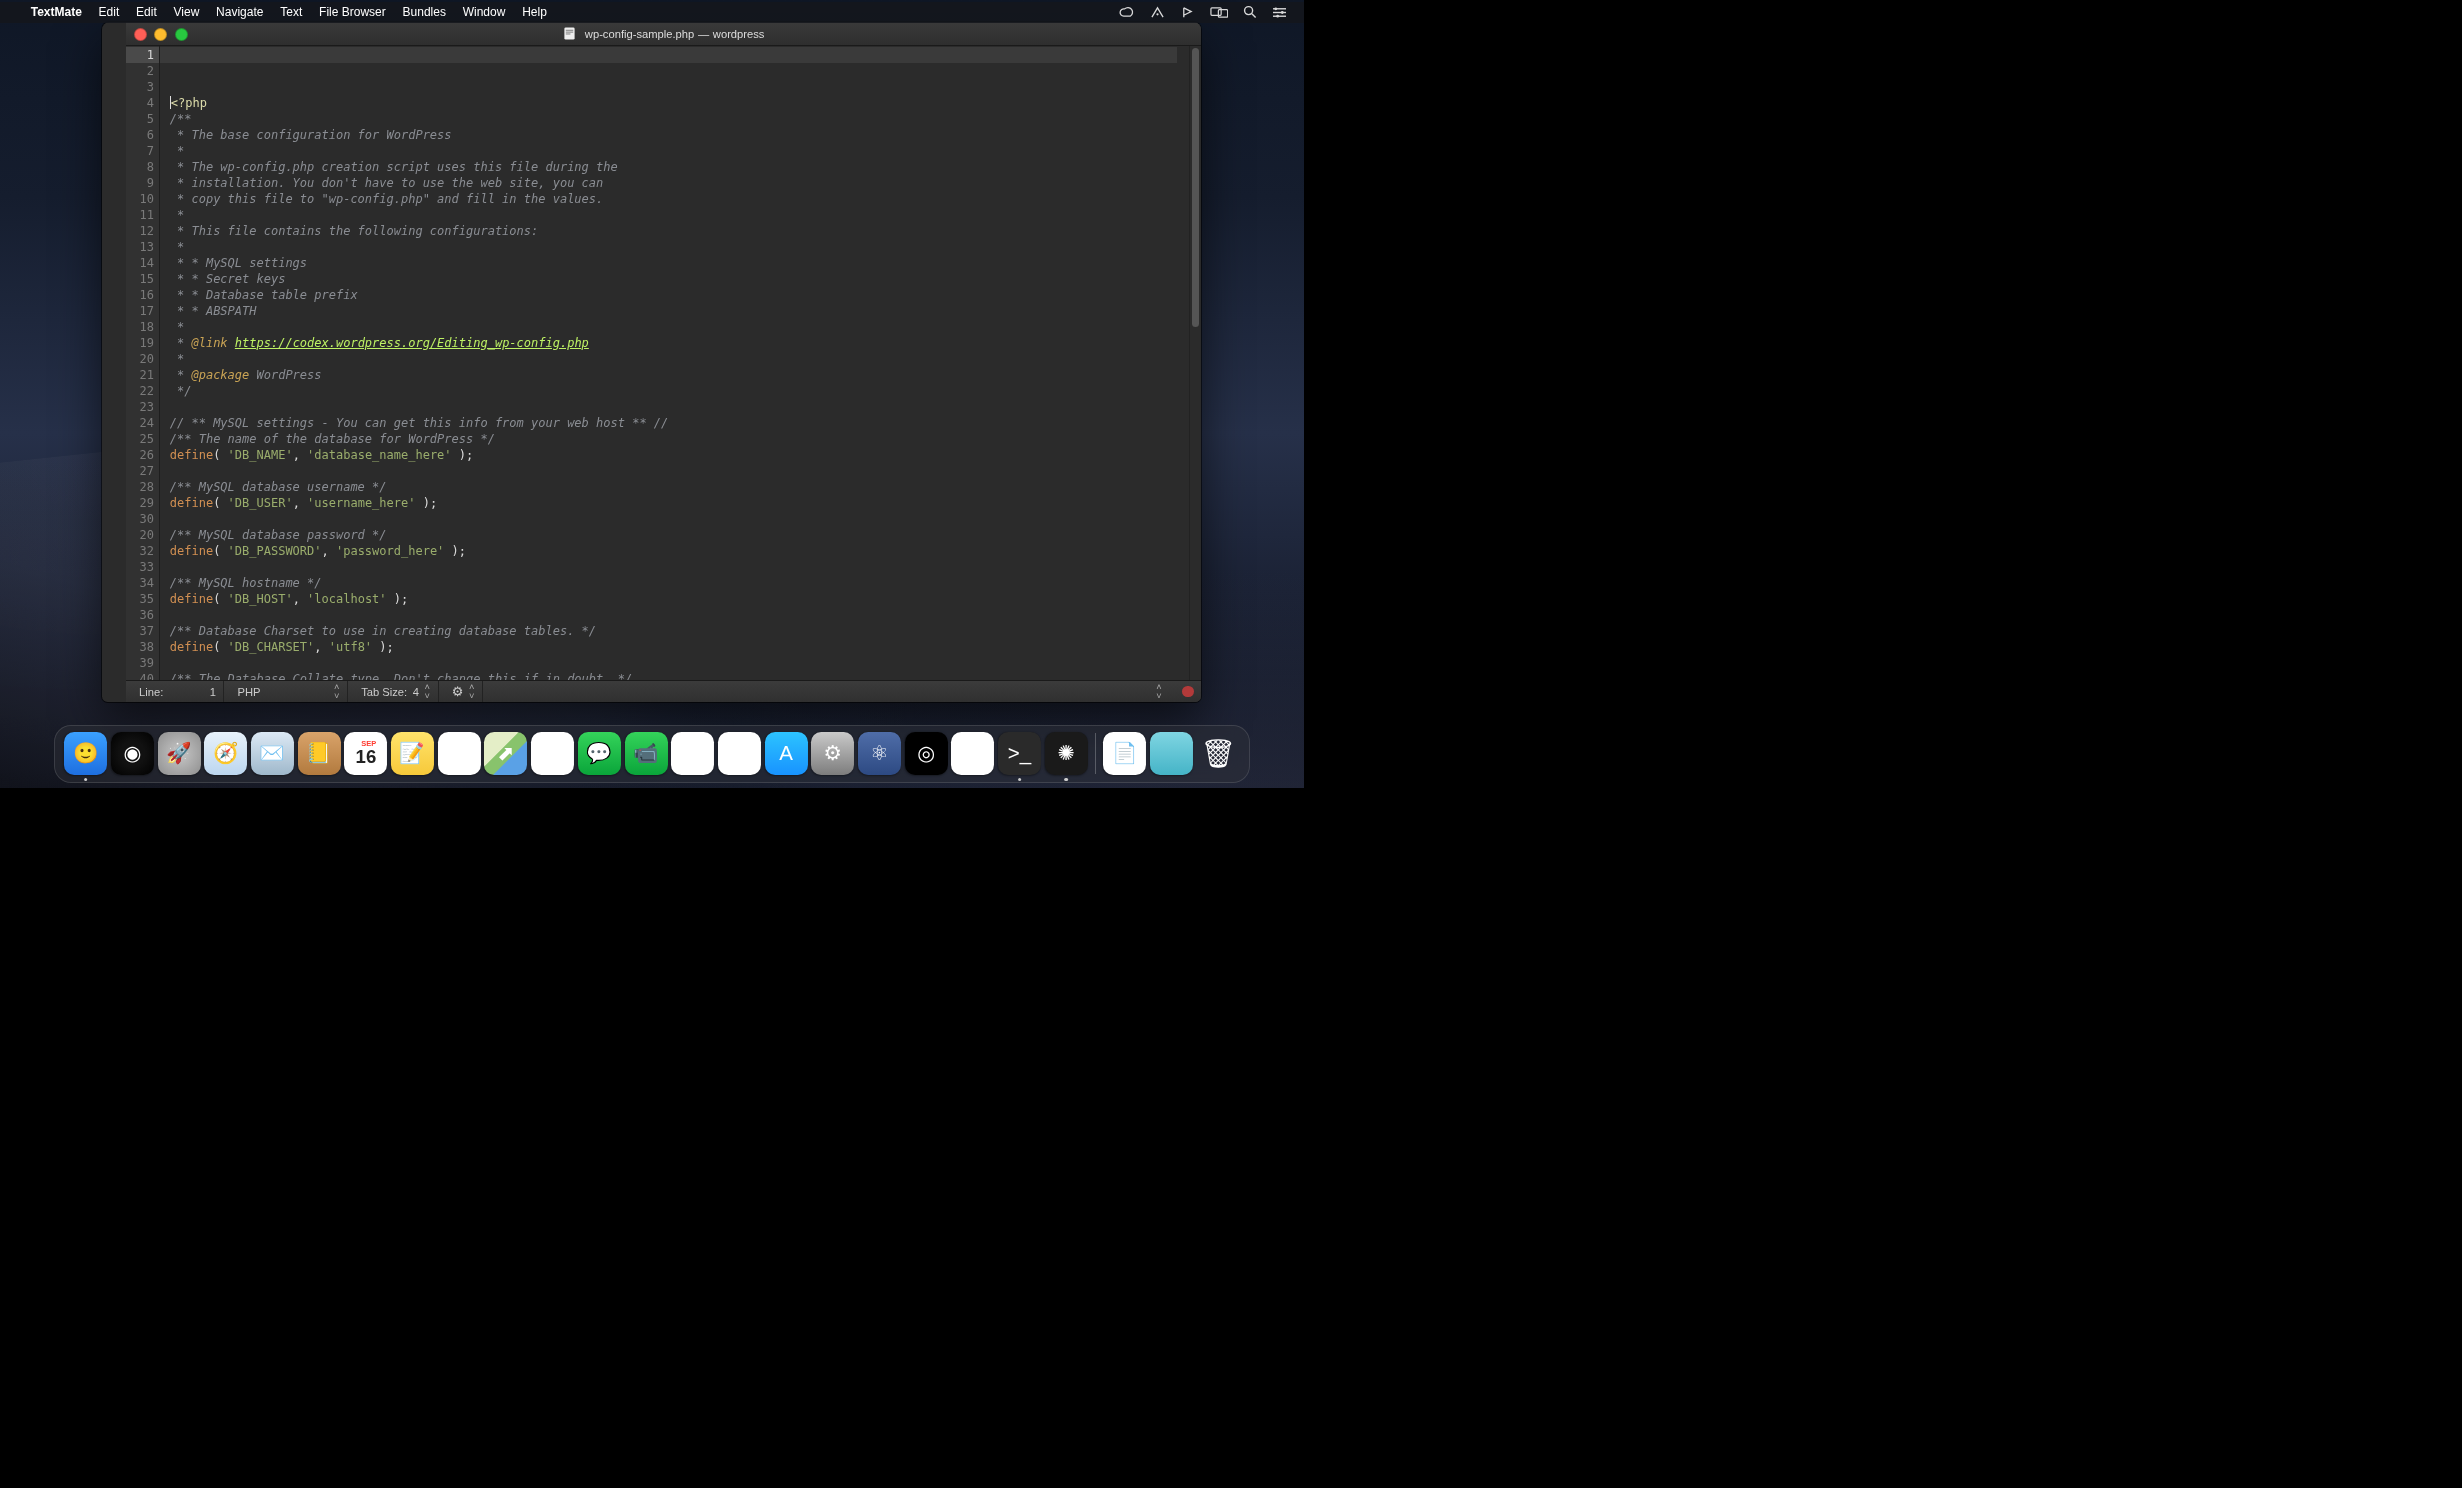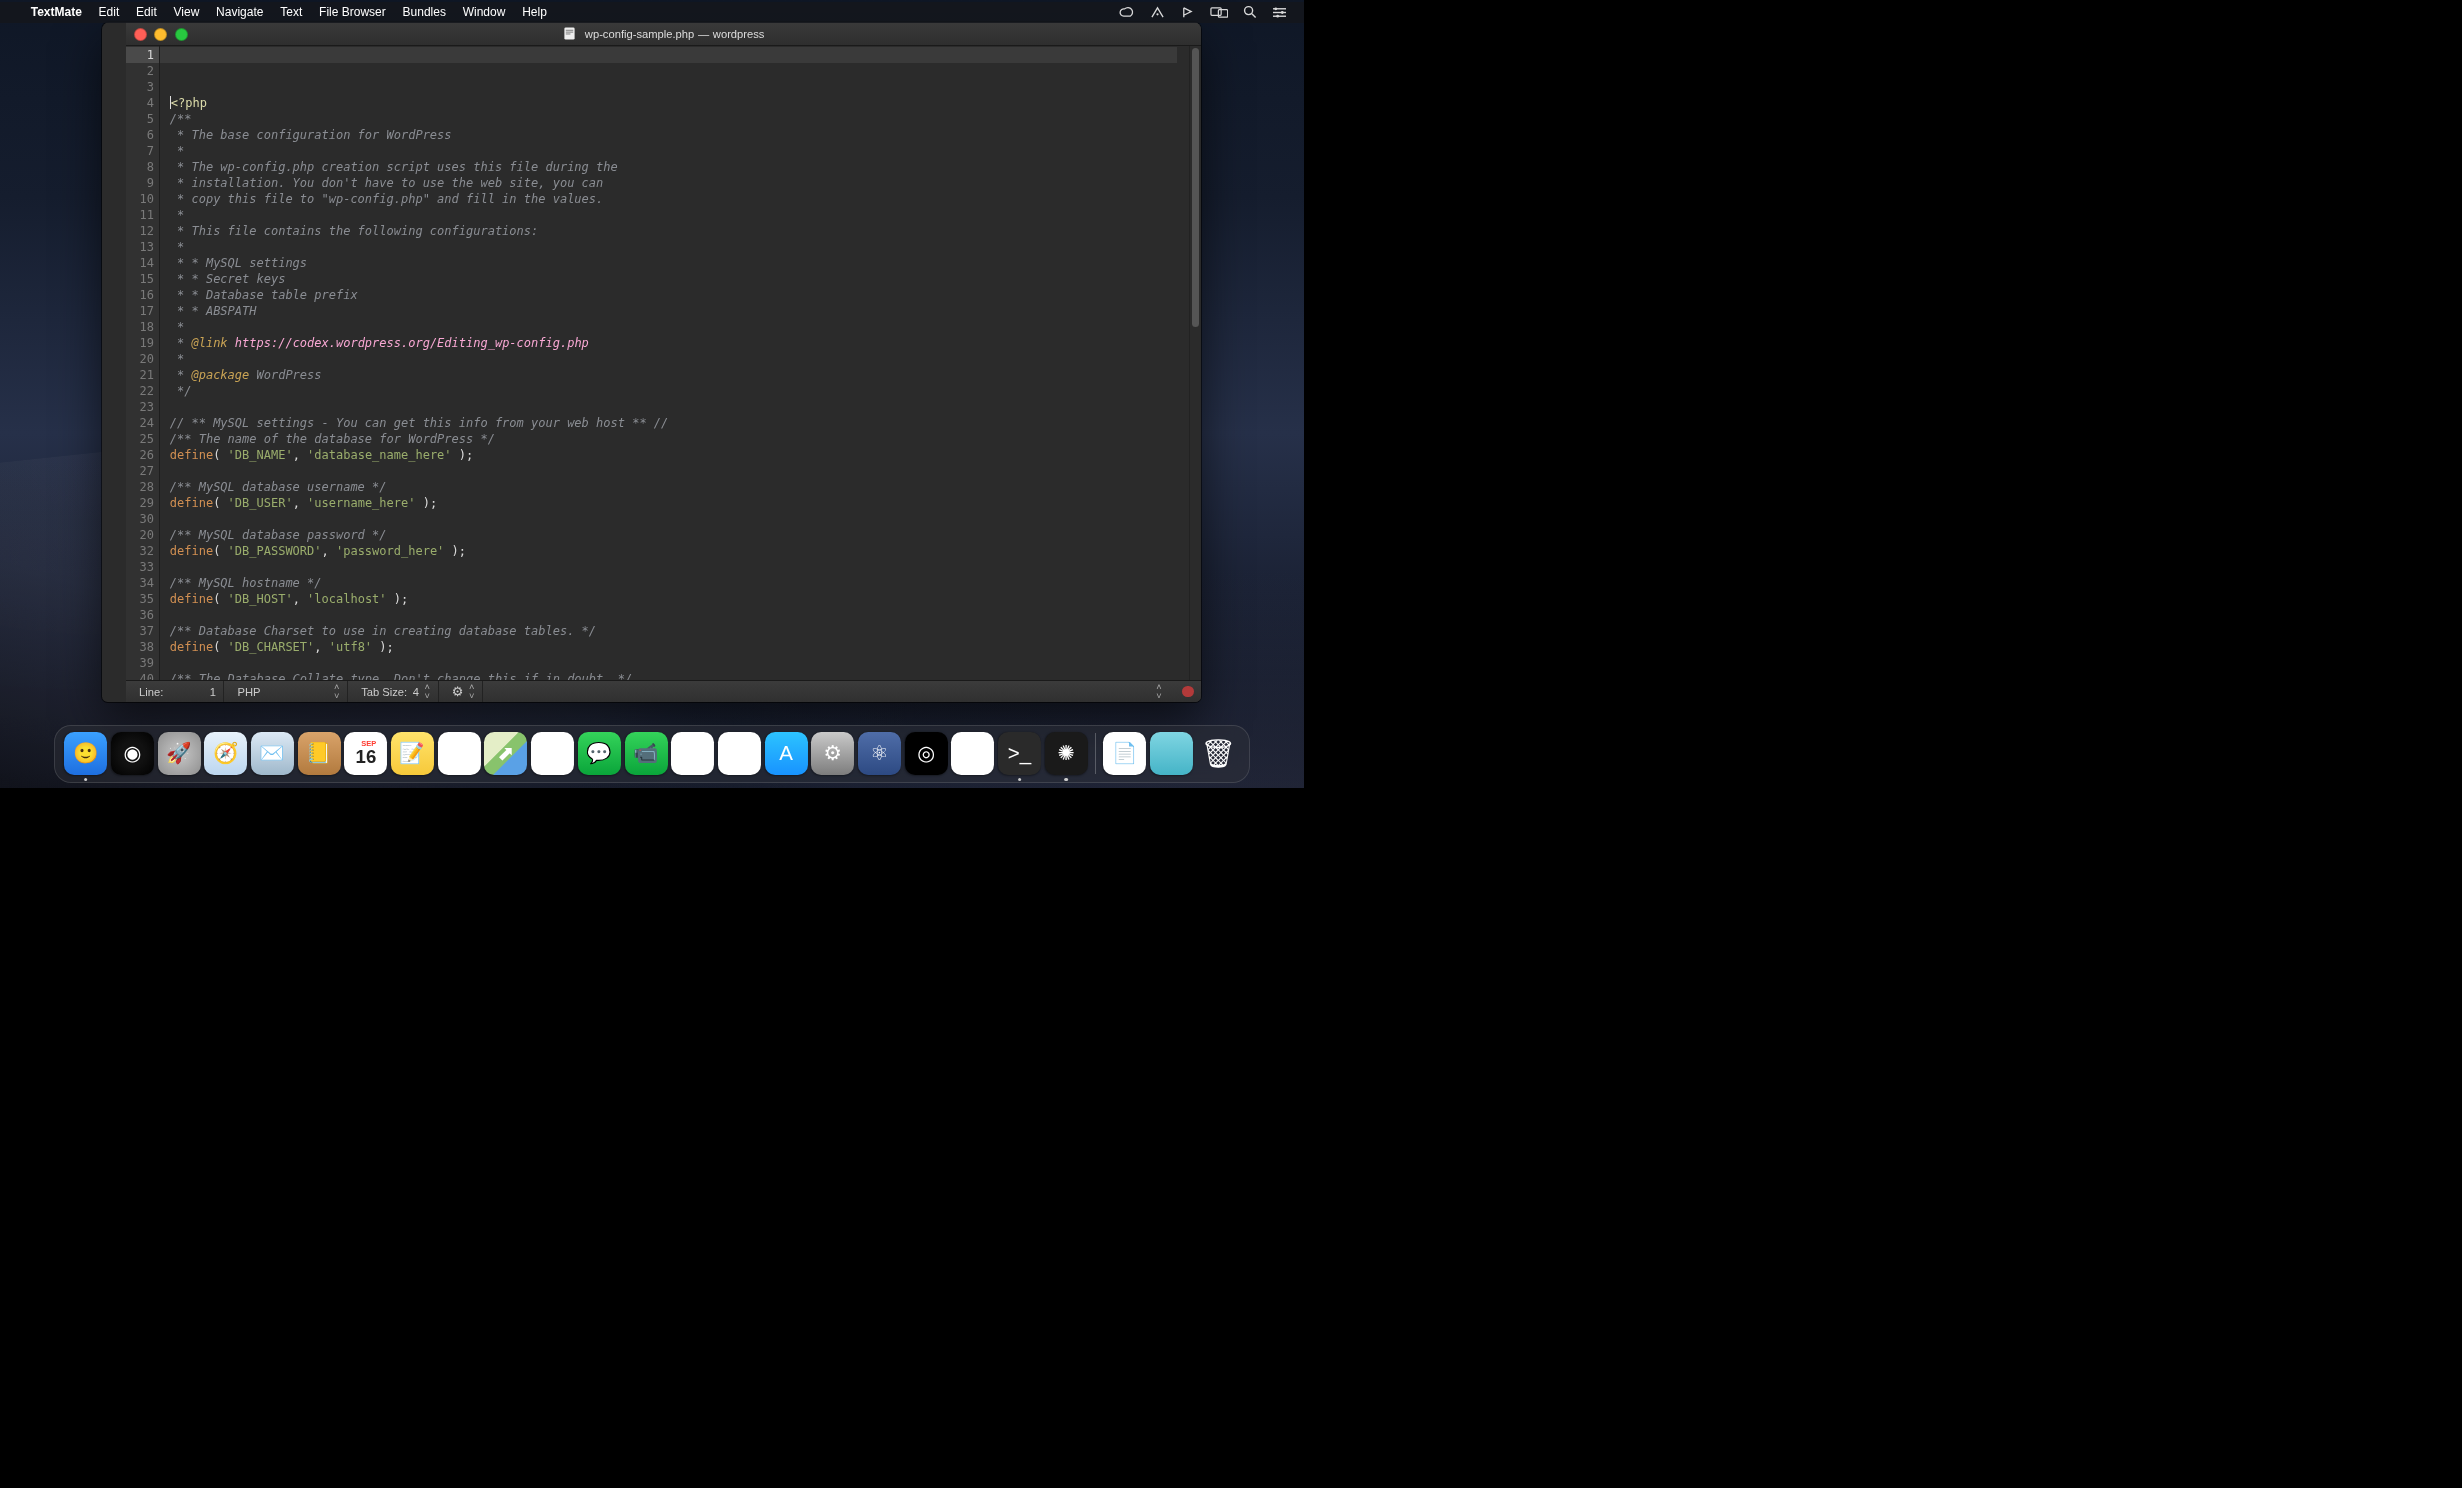--- a/index.html
+++ b/index.html
@@ -168,21 +168,21 @@
     top:1.9px;
     height:279px;
     background:#555;
     border-radius:3.7px;
   }
 
   
   .t-tag    { color:#dcdcaa; }           
   .t-comment{ color:#8a8d93; font-style:italic; }
   .t-doctag { color:#caa455; font-style:italic; }
-  .t-link   { color:#f9a8d4; font-style:italic; }
+  .t-link   { color:#bef264; font-style:italic; text-decoration:underline; }
   .t-kw     { color:#d18f52; }           
   .t-punc   { color:#dcdcdc; }           
   .t-str    { color:#9aad6c; }           
   .cursor   { display:inline-block; width:0; border-left:0.9px solid #ddd; height:13px; vertical-align:-1.9px; }
 
   .statusbar {
     height: 21.4px;
     background: linear-gradient(#3b3b3b, #303030);
     border-top: 0.9px solid #1a1a1a;
     display: flex;

